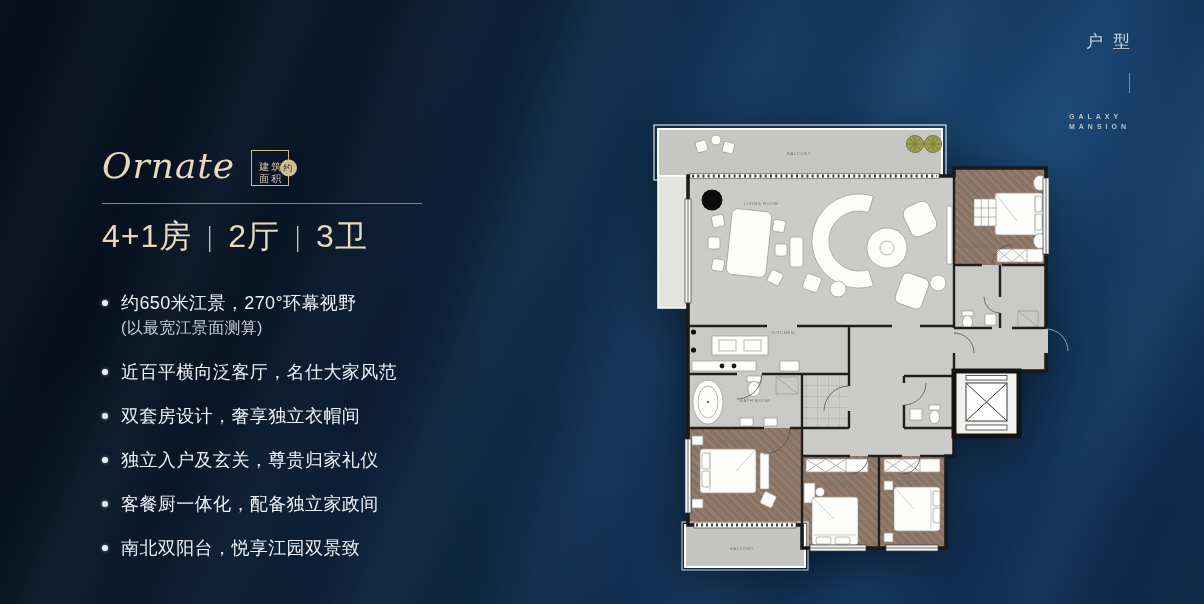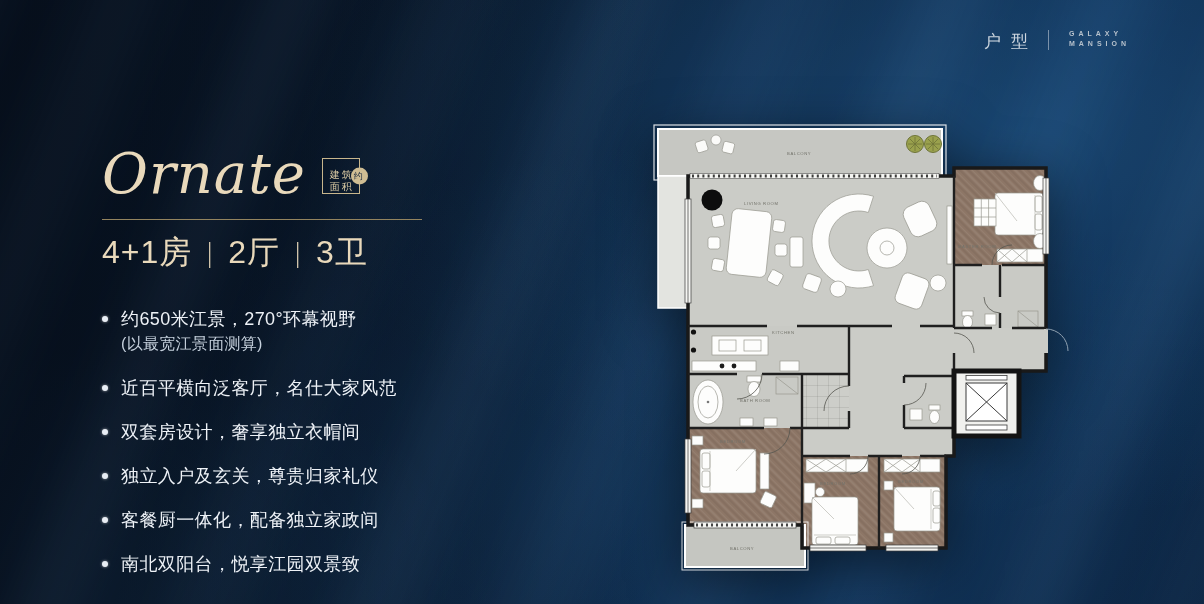--- a/index.html
+++ b/index.html
@@ -20,29 +20,29 @@
   }
   .bg::after{
     content:"";position:absolute;inset:-50px;
     background:repeating-linear-gradient(112deg,
       rgba(142,192,238,.08) 0 62px, rgba(8,20,38,.07) 62px 140px,
       rgba(142,192,238,.05) 140px 215px, rgba(8,20,38,.08) 215px 305px);
     filter:blur(22px);opacity:.75;
   }
 
   
-  .brand{position:absolute;top:30px;right:74px;display:flex;align-items:flex-start;gap:20px;z-index:5;}
+  .brand{position:absolute;top:30px;right:74px;display:flex;align-items:flex-end;gap:20px;z-index:5;flex-direction:column;}
   .brand-cat{font-size:17px;color:#cdd6df;letter-spacing:10px;margin-right:-10px;font-weight:500;}
   .brand-sep{width:1px;height:20px;background:rgba(205,214,223,.55);}
   .brand-en{display:flex;flex-direction:column;gap:3px;font-size:7px;color:#b6c1cc;letter-spacing:4px;font-weight:700;}
 
   
   .panel{position:absolute;left:102px;top:146px;width:336px;z-index:5;}
   .title-row{display:flex;align-items:center;}
-  .title{font-family:"DejaVu Serif",serif;font-style:italic;font-size:56px;line-height:1;color:#e9d9bb;letter-spacing:1px;}
+  .title{font-family:"DejaVu Serif",serif;font-style:italic;font-size:36px;line-height:1;color:#e9d9bb;letter-spacing:1px;}
   .badge{width:34px;height:34px;border:1px solid #c8b68c;margin:4px 16px 0 16px;position:relative;
     display:flex;flex-direction:column;align-items:center;justify-content:flex-end;
     color:#ddcda6;font-size:10px;line-height:1.2;letter-spacing:2px;padding-left:2px;flex-shrink:0;}
   .badge-circle{position:absolute;right:-9px;top:50%;transform:translateY(-50%);width:17px;height:17px;border-radius:50%;
     background:#cfbd93;color:#18283d;font-size:9px;display:flex;align-items:center;justify-content:center;}
   .area{display:flex;align-items:flex-start;color:#e9d9bb;margin-left:8px;}
   .area-num{font-size:52px;line-height:1;letter-spacing:1px;}
   .area-unit{font-size:48px;line-height:1;margin-left:2px;}
   .area-sup{font-size:24px;line-height:1;position:relative;top:-8px;margin-left:1px;}
   .rule{margin-top:17px;width:320px;height:1px;background:#93845f;}

